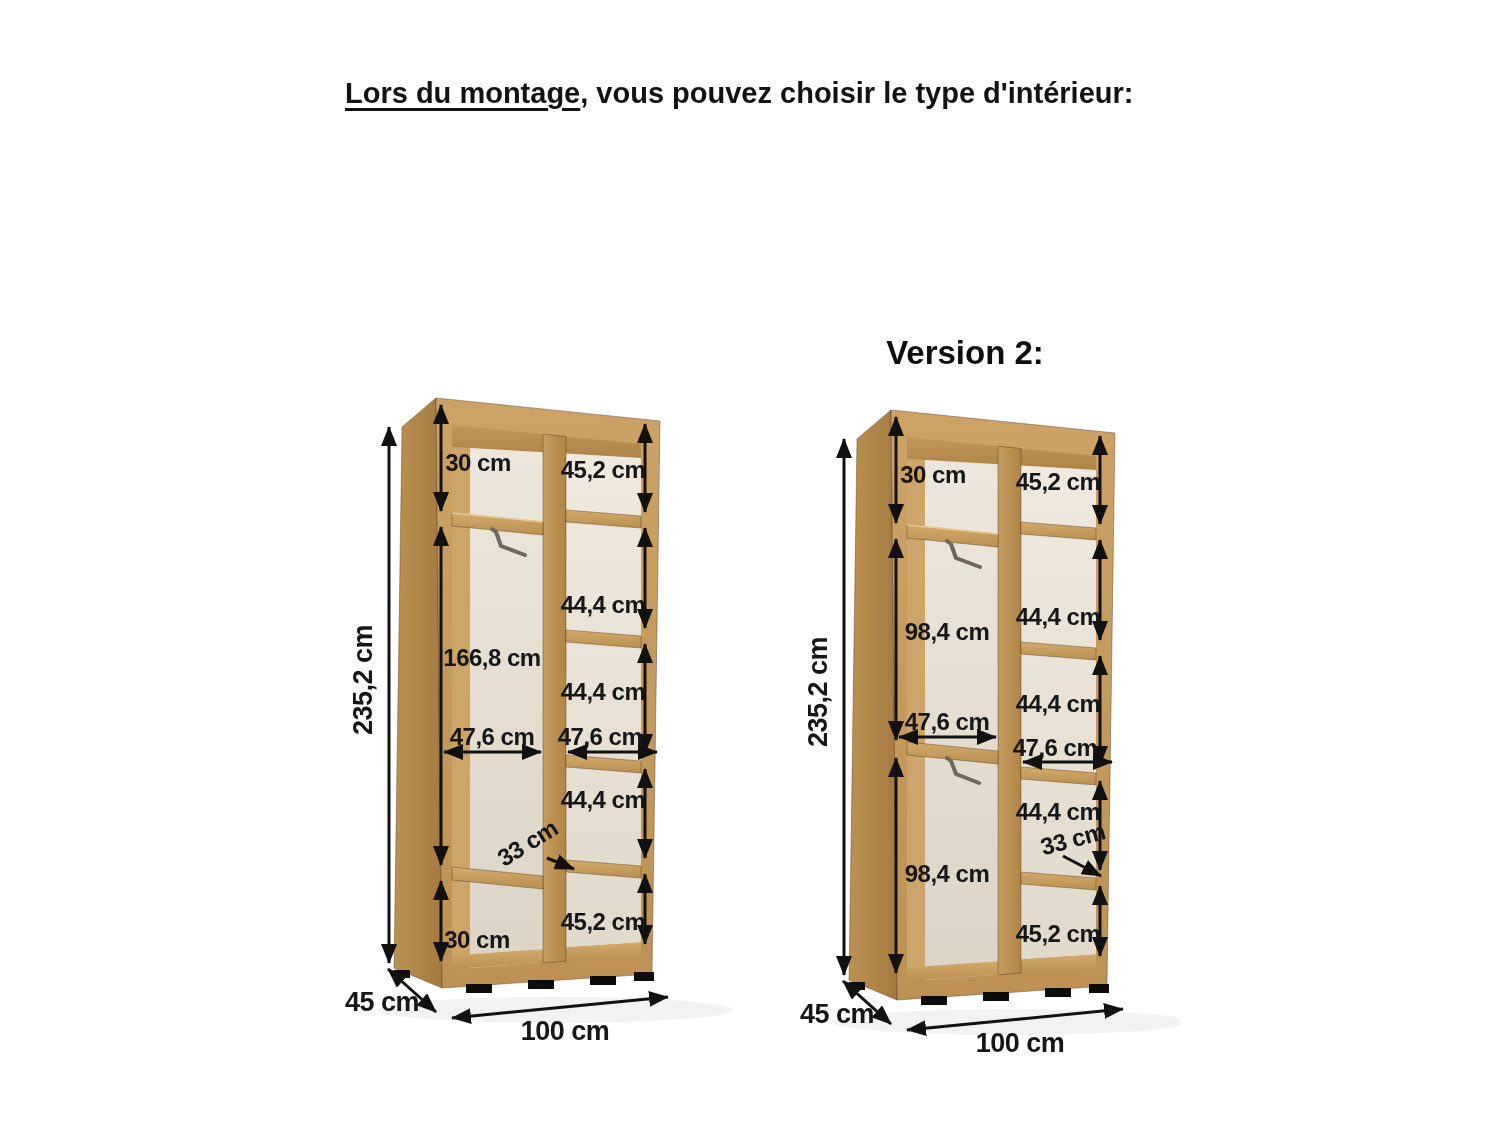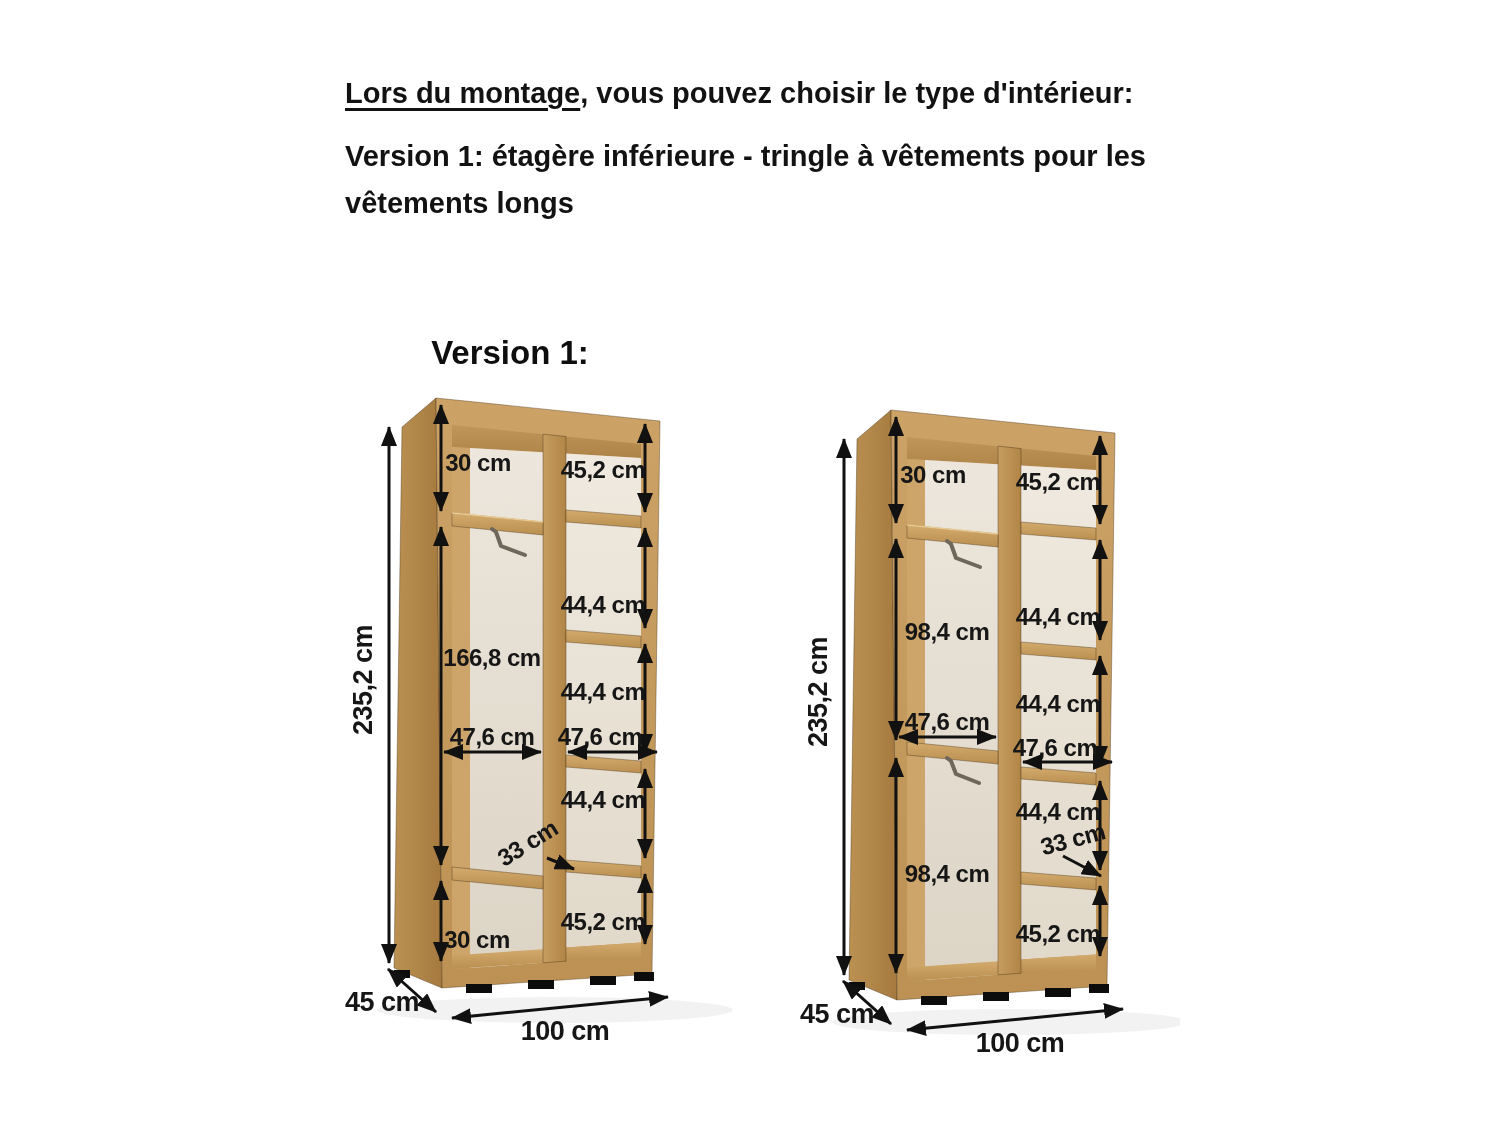--- a/index.html
+++ b/index.html
@@ -23,24 +23,23 @@
   .shadow{fill:#000;opacity:0.05;}
   .shelf-hl{stroke:#e8ca93;stroke-width:1.5;}
 </style>
 </head>
 <body>
 
 <div id="canvas">
 
   <div class="hdr">
     <p><span class="u">Lors du montage</span><span>, vous pouvez choisir le type d'intérieur:</span></p>
-    <p>Version 1: étagère inférieure - tringle à vêtements pour les vêtements longs</p>
   </div>
 
-  <div class="vtitle" id="vt1">Version 1:</div>
+  <div class="vtitle" id="vt2">Version 2:</div>
 
   <svg width="880" height="740" viewBox="0 0 880 740" style="position:absolute;left:300px;top:330px;">
     <defs>
       <marker id="ah" viewBox="0 0 20 16" refX="19" refY="8" markerWidth="20" markerHeight="16" markerUnits="userSpaceOnUse" orient="auto-start-reverse">
         <path d="M0,0 L20,8 L0,16 Z" fill="#111111"></path>
       </marker>
       <linearGradient id="gSide" x1="0" y1="0" x2="1" y2="0">
         <stop offset="0" stop-color="#bb9152"></stop>
           <stop offset="1" stop-color="#a67a3f"></stop>
       </linearGradient>

